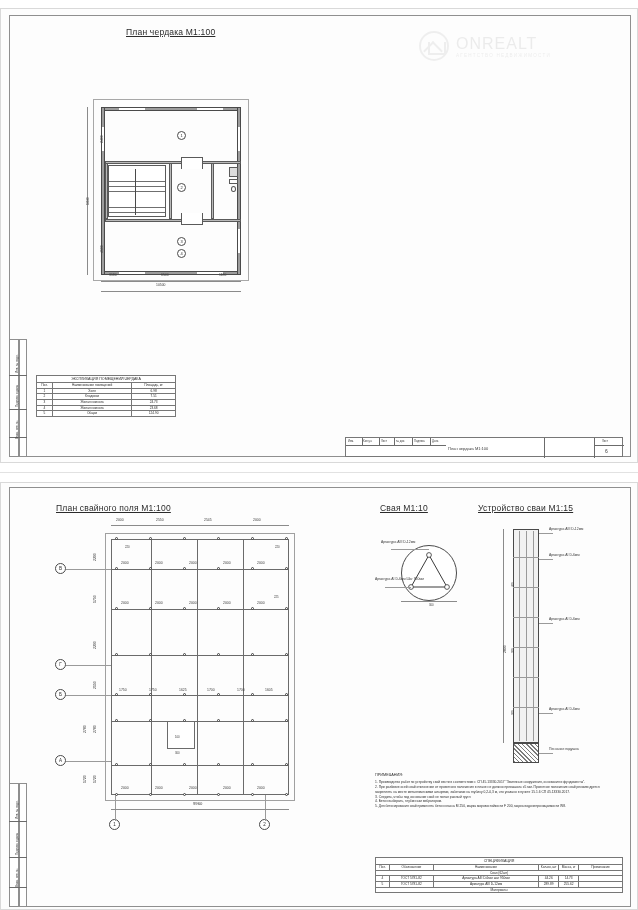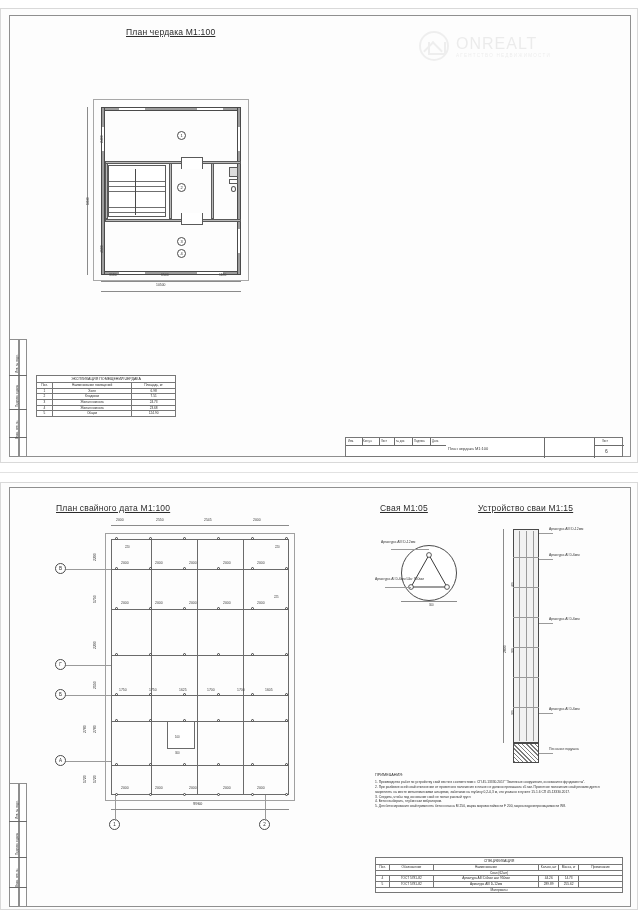--- a/index.html
+++ b/index.html
@@ -348,22 +348,22 @@
     <div class="strip" style="left:8px; top:300px; width:10px; height:124px;"></div>
     <div class="strip" style="left:18px; top:300px; width:8px; height:124px;"></div>
     <div class="ln ln-h" style="left:8px; top:338px; width:18px;"></div>
     <div class="ln ln-h" style="left:8px; top:374px; width:18px;"></div>
     <div class="ln ln-h" style="left:8px; top:404px; width:18px;"></div>
 
     <div class="vlbl" style="left:14px; top:404px; font-size:3px;">Взам. инв. №</div>
     <div class="vlbl" style="left:14px; top:372px; font-size:3px;">Подпись и дата</div>
     <div class="vlbl" style="left:14px; top:336px; font-size:3px;">Инв. № подл.</div>
 
-    <div class="title" style="left:55px; top:20px;">План свайного дата М1:100</div>
-    <div class="title" style="left:379px; top:20px;">Свая М1:05</div>
+    <div class="title" style="left:55px; top:20px;">План свайного поля М1:100</div>
+    <div class="title" style="left:379px; top:20px;">Свая М1:10</div>
     <div class="title" style="left:477px; top:20px;">Устройство сваи М1:15</div>
 
     <div>
 
       <div class="frame-inner" style="left:104px; top:50px; width:190px; height:268px; border-color:#a0a0a0;"></div>
       <div class="frame-inner" style="left:110px; top:56px; width:178px; height:256px; border-color:#6b6b6b;"></div>
 
       <div class="ln ln-h" style="left:110px; top:86px; width:178px;"></div>
       <div class="ln ln-h" style="left:110px; top:126px; width:178px;"></div>
       <div class="ln ln-h" style="left:110px; top:172px; width:178px;"></div>

